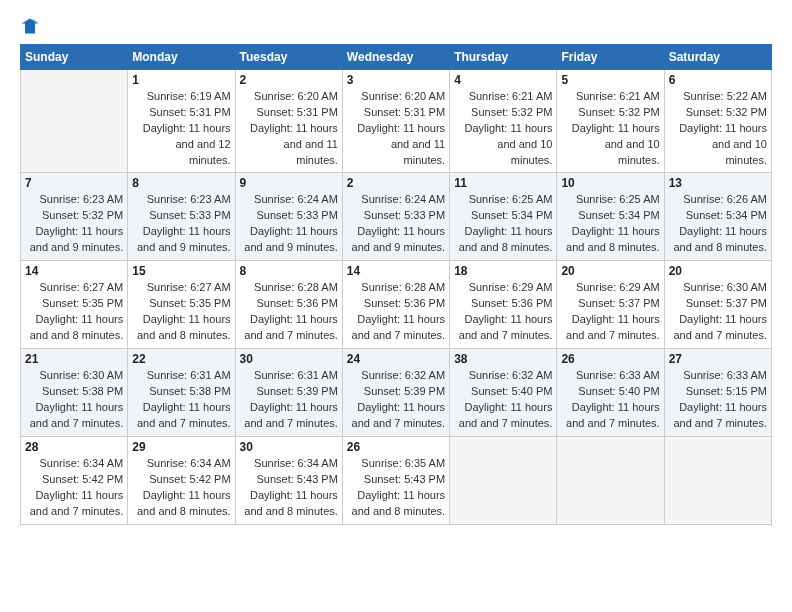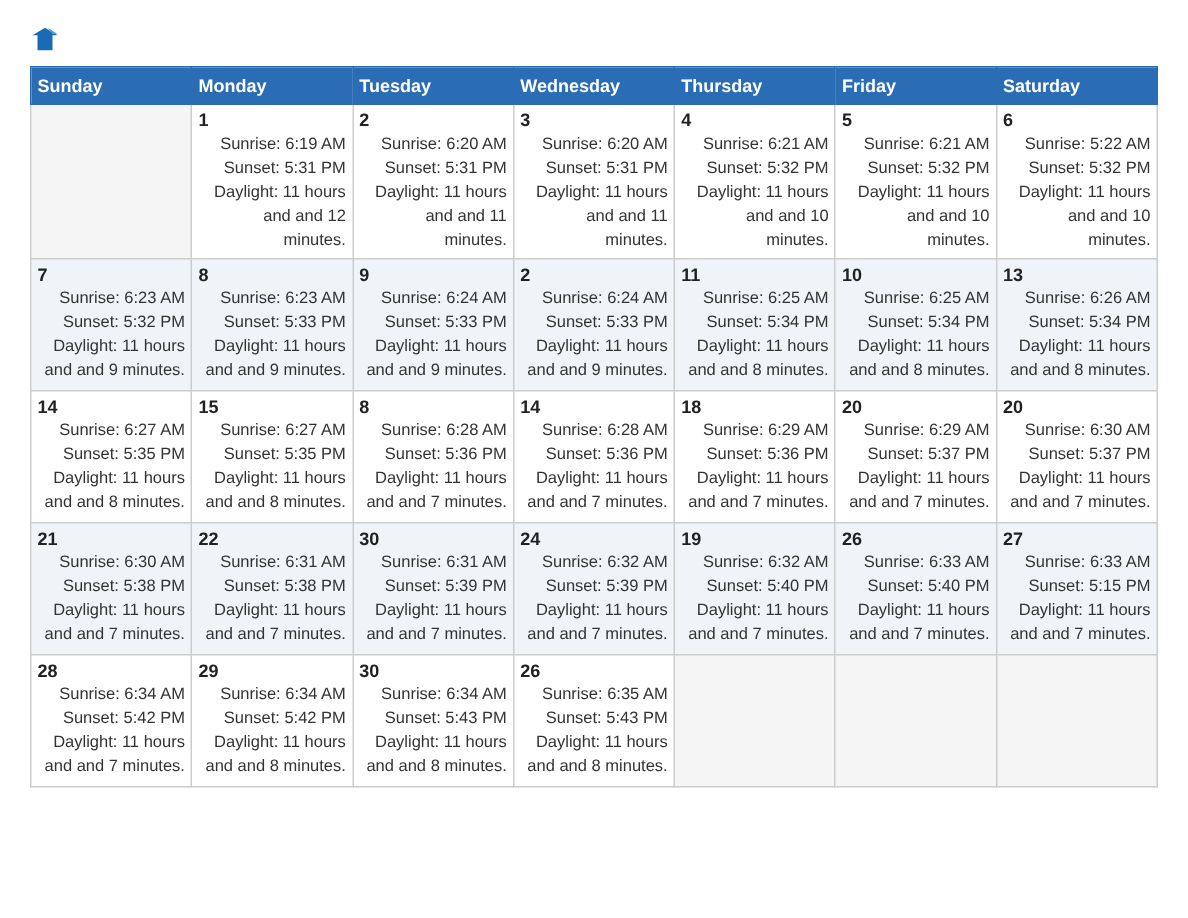--- a/index.html
+++ b/index.html
@@ -228,21 +228,21 @@
           </td>
           <td>
             <span class="day-num">30</span>
             <div class="day-info"><span>Sunrise: 6:31 AM</span><br><span>Sunset: 5:39 PM</span><br><span>Daylight: 11 hours</span><br><span>and and 7 minutes.</span></div>
           </td>
           <td>
             <span class="day-num">24</span>
             <div class="day-info"><span>Sunrise: 6:32 AM</span><br><span>Sunset: 5:39 PM</span><br><span>Daylight: 11 hours</span><br><span>and and 7 minutes.</span></div>
           </td>
           <td>
-            <span class="day-num">19</span>
+            <span class="day-num">38</span>
             <div class="day-info"><span>Sunrise: 6:32 AM</span><br><span>Sunset: 5:40 PM</span><br><span>Daylight: 11 hours</span><br><span>and and 7 minutes.</span></div>
           </td>
           <td>
             <span class="day-num">26</span>
             <div class="day-info"><span>Sunrise: 6:33 AM</span><br><span>Sunset: 5:40 PM</span><br><span>Daylight: 11 hours</span><br><span>and and 7 minutes.</span></div>
           </td>
           <td>
             <span class="day-num">27</span>
             <div class="day-info"><span>Sunrise: 6:33 AM</span><br><span>Sunset: 5:15 PM</span><br><span>Daylight: 11 hours</span><br><span>and and 7 minutes.</span></div>
           </td>

